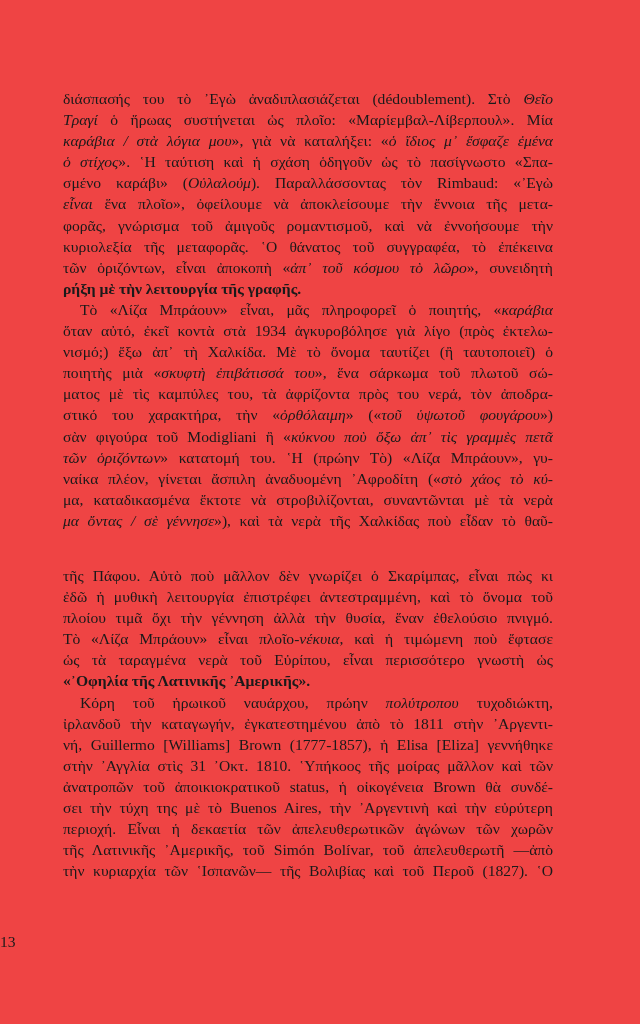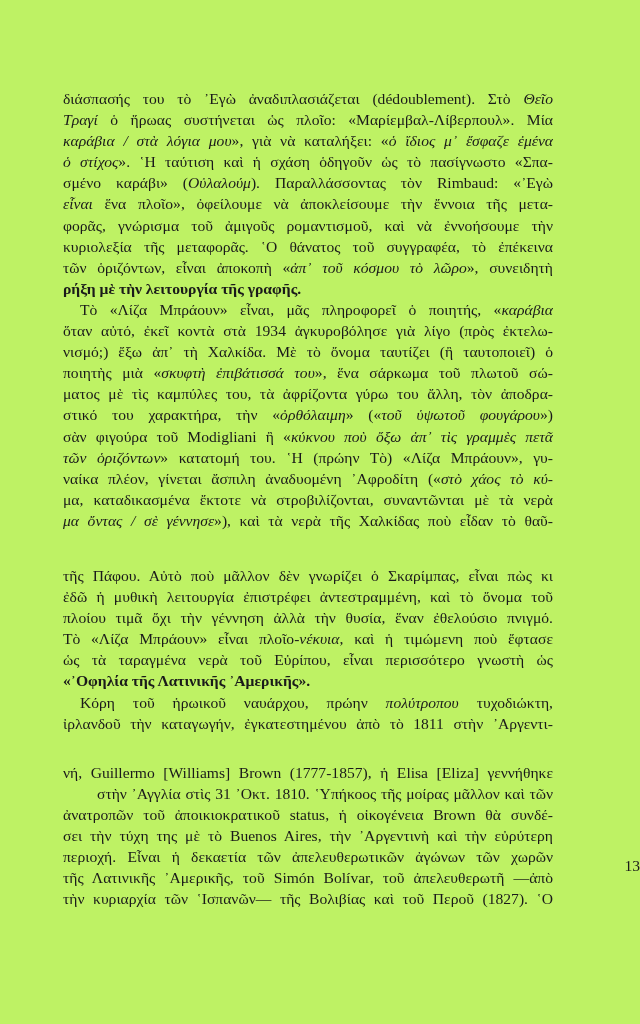--- a/index.html
+++ b/index.html
@@ -1,30 +1,30 @@
 <!DOCTYPE html>
 <html><head>
 <meta charset="utf-8">
 <style>
   html, body { margin: 0; padding: 0; }
   body {
     width: 640px; height: 1024px; background: #fdfdf7; position: relative; overflow: hidden;
     font-family: "Liberation Serif", "DejaVu Serif", serif; color: #1a1a1a;
   }
-  .page { position: absolute; left: 0; top: 0; width: 640px; height: 1024px; background: #bef264; }
+  .page { position: absolute; left: 0; top: 0; width: 640px; height: 1024px; background: #ef4444; }
   .text-block { position: absolute; left: 63px; top: 88px; width: 490px; }
   .line {
     display: block; height: 21.1px; line-height: 21.1px; font-size: 15.6px;
     white-space: nowrap; text-align: justify; text-align-last: justify; overflow: visible;
   }
   .line.last { text-align-last: left; font-weight: bold; }
   .line.indent { padding-left: 17px; }
   .line i, .line em { font-style: italic; }
   .page-number {
-    position: absolute; top: 856px; left: 0; width: 640px; text-align: right;
+    position: absolute; top: 932px; left: 0; width: 640px; text-align: left;
     font-size: 15.6px; line-height: 20px;
   }
 </style>
 </head>
 <body>
 
 <div class="page">
   <div class="text-block" id="text-block">
       <div class="line" style="white-space: normal; height: 21.1px; overflow: hidden;"><span>διάσπασής του τὸ ᾿Εγὼ ἀναδιπλασιάζεται (dédoublement). Στὸ </span><i>Θεῖο</i></div>
       <div class="line" style="white-space: normal; height: 21.1px; overflow: hidden;"><i>Τραγί</i><span> ὁ ἥρωας συστήνεται ὡς πλοῖο: «Μαρίεμβαλ-Λίβερπουλ». Μία</span></div>
@@ -33,37 +33,37 @@
       <div class="line" style="white-space: normal; height: 21.1px; overflow: hidden;"><span>σμένο καράβι» (</span><i>Οὐλαλούμ</i><span>). Παραλλάσσοντας τὸν Rimbaud: «᾿Εγὼ</span></div>
       <div class="line" style="white-space: normal; height: 21.1px; overflow: hidden;"><i>εἶναι</i><span> ἕνα πλοῖο», ὀφείλουμε νὰ ἀποκλείσουμε τὴν ἔννοια τῆς μετα-</span></div>
       <div class="line" style="white-space: normal; height: 21.1px; overflow: hidden;"><span>φορᾶς, γνώρισμα τοῦ ἀμιγοῦς ρομαντισμοῦ, καὶ νὰ ἐννοήσουμε τὴν</span></div>
       <div class="line" style="white-space: normal; height: 21.1px; overflow: hidden;"><span>κυριολεξία τῆς μεταφορᾶς. ῾Ο θάνατος τοῦ συγγραφέα, τὸ ἐπέκεινα</span></div>
       <div class="line" style="white-space: normal; height: 21.1px; overflow: hidden;"><span>τῶν ὁριζόντων, εἶναι ἀποκοπὴ «</span><i>ἀπ᾽ τοῦ κόσμου τὸ λῶρο</i><span>», συνειδητὴ</span></div>
       <div class="line last"><span>ρήξη μὲ τὴν λειτουργία τῆς γραφῆς.</span></div>
       <div class="line indent" style="white-space: normal; height: 21.1px; overflow: hidden;"><span>Τὸ «Λίζα Μπράουν» εἶναι, μᾶς πληροφορεῖ ὁ ποιητής, «</span><i>καράβια</i></div>
       <div class="line" style="white-space: normal; height: 21.1px; overflow: hidden;"><span>ὅταν αὐτό, ἐκεῖ κοντὰ στὰ 1934 ἀγκυροβόλησε γιὰ λίγο (πρὸς ἐκτελω-</span></div>
       <div class="line" style="white-space: normal; height: 21.1px; overflow: hidden;"><span>νισμό;) ἔξω ἀπ᾽ τὴ Χαλκίδα. Μὲ τὸ ὄνομα ταυτίζει (ἢ ταυτοποιεῖ) ὁ</span></div>
       <div class="line" style="white-space: normal; height: 21.1px; overflow: hidden;"><span>ποιητὴς μιὰ «</span><i>σκυφτὴ ἐπιβάτισσά του</i><span>», ἕνα σάρκωμα τοῦ πλωτοῦ σώ-</span></div>
-      <div class="line" style="white-space: normal; height: 21.1px; overflow: hidden;"><span>ματος μὲ τὶς καμπύλες του, τὰ ἀφρίζοντα γύρω του ἄλλη, τὸν ἀποδρα-</span></div>
+      <div class="line" style="white-space: normal; height: 21.1px; overflow: hidden;"><span>ματος μὲ τὶς καμπύλες του, τὰ ἀφρίζοντα πρὸς του νερά, τὸν ἀποδρα-</span></div>
       <div class="line" style="white-space: normal; height: 21.1px; overflow: hidden;"><span>στικό του χαρακτήρα, τὴν «</span><i>ὀρθόλαιμη</i><span>» («</span><i>τοῦ ὑψωτοῦ φουγάρου</i><span>»)</span></div>
       <div class="line" style="white-space: normal; height: 21.1px; overflow: hidden;"><span>σὰν φιγούρα τοῦ Modigliani ἢ «</span><i>κύκνου ποὺ ὄξω ἀπ᾽ τὶς γραμμὲς πετᾶ</i></div>
       <div class="line" style="white-space: normal; height: 21.1px; overflow: hidden;"><i>τῶν ὁριζόντων</i><span>» κατατομή του. ῾Η (πρώην Τὸ) «Λίζα Μπράουν», γυ-</span></div>
       <div class="line" style="white-space: normal; height: 21.1px; overflow: hidden; font-family: Liberation Serif, serif;"><span>ναίκα πλέον, γίνεται ἄσπιλη ἀναδυομένη ᾿Αφροδίτη («</span><i>στὸ χάος τὸ κύ-</i></div>
       <div class="line" style="white-space: normal; height: 21.1px; overflow: hidden;"><span>μα, καταδικασμένα ἔκτοτε νὰ στροβιλίζονται, συναντῶνται μὲ τὰ νερὰ</span></div>
       <div class="line" style="white-space: normal; height: 21.1px; overflow: hidden;"><i>μα ὄντας / σὲ γέννησε</i><span>»), καὶ τὰ νερὰ τῆς Χαλκίδας ποὺ εἶδαν τὸ θαῦ-</span></div>
       <div class="line" style="white-space: normal; height: 21.1px; overflow: hidden; margin-top: 34px;"><span>τῆς Πάφου. Αὐτὸ ποὺ μᾶλλον δὲν γνωρίζει ὁ Σκαρίμπας, εἶναι πὼς κι</span></div>
       <div class="line" style="white-space: normal; height: 21.1px; overflow: hidden;"><span>ἐδῶ ἡ μυθικὴ λειτουργία ἐπιστρέφει ἀντεστραμμένη, καὶ τὸ ὄνομα τοῦ</span></div>
       <div class="line" style="white-space: normal; height: 21.1px; overflow: hidden;"><span>πλοίου τιμᾶ ὄχι τὴν γέννηση ἀλλὰ τὴν θυσία, ἕναν ἐθελούσιο πνιγμό.</span></div>
       <div class="line" style="white-space: normal; height: 21.1px; overflow: hidden;"><span>Τὸ «Λίζα Μπράουν» εἶναι πλοῖο-</span><i>νέκυια</i><span>, καὶ ἡ τιμώμενη ποὺ ἔφτασε</span></div>
       <div class="line" style="white-space: normal; height: 21.1px; overflow: hidden;"><span>ὡς τὰ ταραγμένα νερὰ τοῦ Εὐρίπου, εἶναι περισσότερο γνωστὴ ὡς</span></div>
       <div class="line last"><span>«᾿Οφηλία τῆς Λατινικῆς ᾿Αμερικῆς».</span></div>
       <div class="line indent" style="white-space: normal; height: 21.1px; overflow: hidden;"><span>Κόρη τοῦ ἡρωικοῦ ναυάρχου, πρώην </span><i>πολύτροπου</i><span> τυχοδιώκτη,</span></div>
       <div class="line" style="white-space: normal; height: 21.1px; overflow: hidden;"><span>ἰρλανδοῦ τὴν καταγωγήν, ἐγκατεστημένου ἀπὸ τὸ 1811 στὴν ᾿Αργεντι-</span></div>
-      <div class="line" style="white-space: normal; height: 21.1px; overflow: hidden; margin-top: 28px;"><span>νή, Guillermo [Williams] Brown (1777-1857), ἡ Elisa [Eliza] γεννήθηκε</span></div>
-      <div class="line" style="white-space: normal; height: 21.1px; overflow: hidden; margin-left: 34px;"><span>στὴν ᾿Αγγλία στὶς 31 ᾿Οκτ. 1810. ῾Υπήκοος τῆς μοίρας μᾶλλον καὶ τῶν</span></div>
+      <div class="line" style="white-space: normal; height: 21.1px; overflow: hidden;"><span>νή, Guillermo [Williams] Brown (1777-1857), ἡ Elisa [Eliza] γεννήθηκε</span></div>
+      <div class="line" style="white-space: normal; height: 21.1px; overflow: hidden;"><span>στὴν ᾿Αγγλία στὶς 31 ᾿Οκτ. 1810. ῾Υπήκοος τῆς μοίρας μᾶλλον καὶ τῶν</span></div>
       <div class="line" style="white-space: normal; height: 21.1px; overflow: hidden;"><span>ἀνατροπῶν τοῦ ἀποικιοκρατικοῦ status, ἡ οἰκογένεια Brown θὰ συνδέ-</span></div>
       <div class="line" style="white-space: normal; height: 21.1px; overflow: hidden;"><span>σει τὴν τύχη της μὲ τὸ Buenos Aires, τὴν ᾿Αργεντινὴ καὶ τὴν εὐρύτερη</span></div>
       <div class="line" style="white-space: normal; height: 21.1px; overflow: hidden;"><span>περιοχή. Εἶναι ἡ δεκαετία τῶν ἀπελευθερωτικῶν ἀγώνων τῶν χωρῶν</span></div>
       <div class="line" style="white-space: normal; height: 21.1px; overflow: hidden;"><span>τῆς Λατινικῆς ᾿Αμερικῆς, τοῦ Simón Bolívar, τοῦ ἀπελευθερωτῆ —ἀπὸ</span></div>
       <div class="line" style="white-space: normal; height: 21.1px; overflow: hidden;"><span>τὴν κυριαρχία τῶν ῾Ισπανῶν— τῆς Βολιβίας καὶ τοῦ Περοῦ (1827). ῾Ο</span></div>
     </div>
   <div class="page-number">13</div>
 </div>
 
 </body></html>

